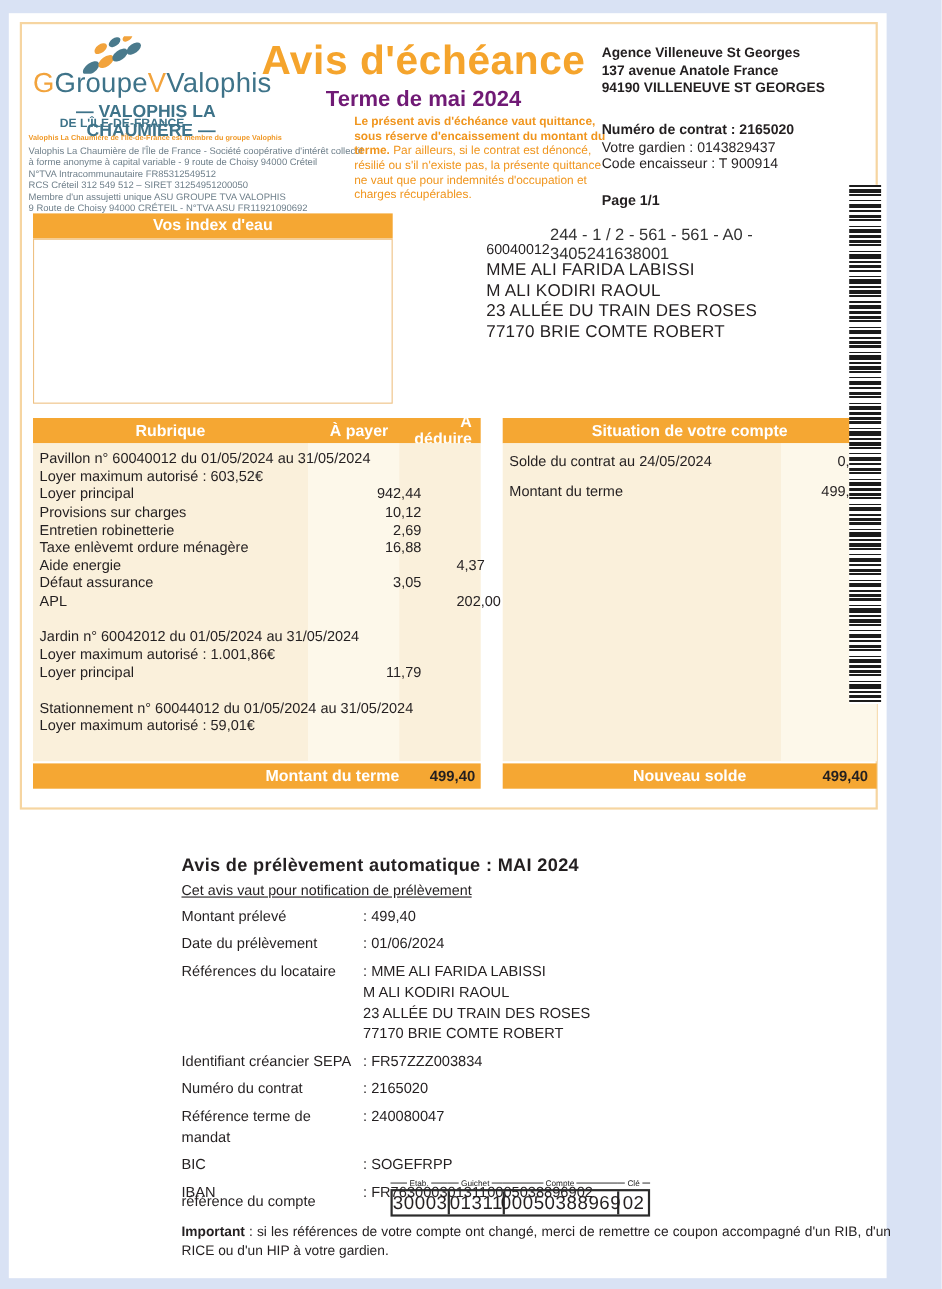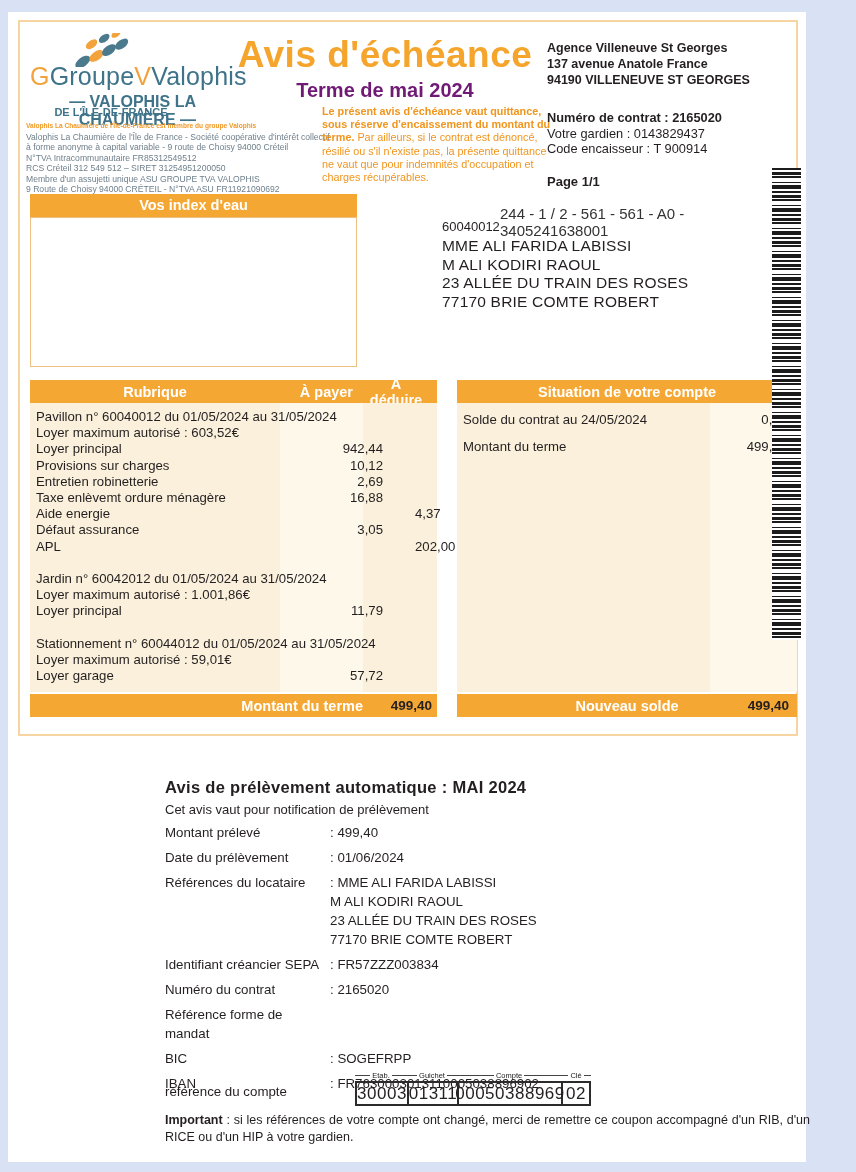--- a/index.html
+++ b/index.html
@@ -65,31 +65,31 @@
   .trow { display:flex; height:16.2px; font-size:13.2px;gap:26px; }
   .trow .c-label { flex:0 0 250px; padding-left:6px; white-space:nowrap; }
   .trow .c-pay { flex:0 0 83px; text-align:right; padding-right:6px; }
   .trow .c-ded { flex:1; text-align:right; padding-right:5px; }
   .t-right .rows { padding-top:9px; }
   .trow2 { display:flex; font-size:13.2px; margin-bottom:12px; }
   .trow2 .c-label { flex:1; padding-left:6px; }
   .trow2 .c-val { flex:0 0 87px; text-align:right; padding-right:10px; }
   .t-left .t-head .h-rub { flex:0 0 250px; text-align:center; }
   .t-left .t-head .h-pay { flex:0 0 83px; text-align:right; padding-right:10px; }
-  .t-left .t-head .h-ded { flex:1; text-align:center; padding-right:8px; }
+  .t-left .t-head .h-ded { flex:1; text-align:right; padding-right:8px; }
   .t-right .t-head { justify-content:center;text-align:center; }
   .t-foot { position:relative; margin-top:2px; }
   .t-foot .f-label-l { flex:0 0 333px; text-align:right; }
   .t-foot .f-val-l { flex:1; text-align:right; padding-right:5px; color:#231f20; font-size:13.5px; }
   .t-foot .f-label-c { position:absolute; left:0; right:0; text-align:center; }
   .t-foot .f-val-r { position:absolute; right:8px; color:#231f20; font-size:13.5px; }
 
   
   .coupon-title { position:absolute; left:157px; top:766px; font-size:16.5px; font-weight:700; letter-spacing:0.3px; }
-  .coupon-sub { position:absolute; left:157px; top:790px; font-size:13px; }
+  .coupon-sub { position:absolute; left:157px; top:790px; font-size:13px;text-decoration:underline; }
   .coupon-fields { position:absolute; left:157px; top:811px; width:560px; }
   .frow { display:flex; margin-bottom:6px; font-size:13.3px; line-height:19px; }
   .frow .f-label { flex:0 0 165px; }
   .frow .f-value { flex:1; white-space:pre-line; }
 
   
   .ref-row { position:absolute; left:157px; top:1058px; display:flex; width:560px; }
   .ref-label { flex:0 0 190px; font-size:13.3px; padding-top:14px; }
   .ref-box { width:236px; }
   .ref-tabs { display:flex; height:11px; font-size:7.5px; color:#222; }
@@ -268,25 +268,20 @@
               <span class="c-pay"></span>
               <span class="c-ded"></span>
             </div>
 
             <div class="trow">
               <span class="c-label">Loyer maximum autorisé :  59,01€</span>
               <span class="c-pay"></span>
               <span class="c-ded"></span>
             </div>
 
-            <div class="trow">
-              <span class="c-label">Loyer garage</span>
-              <span class="c-pay">57,72</span>
-              <span class="c-ded"></span>
-            </div>
           </div>
       </div>
       <div class="t-foot">
         <span class="f-label-l">Montant du terme</span>
         <span class="f-val-l">499,40</span>
       </div>
     </div>
 
     <div class="table t-right">
       <div class="t-head">
@@ -342,21 +337,22 @@
         <span class="f-label">Identifiant créancier SEPA</span>
         <span class="f-value">: FR57ZZZ003834</span>
       </div>
 
       <div class="frow">
         <span class="f-label">Numéro du contrat</span>
         <span class="f-value">: 2165020</span>
       </div>
 
       <div class="frow">
-        <span class="f-label">Référence forme de mandat</span>
+        <span class="f-label">Référence terme de mandat</span>
+        <span class="f-value">: 240080047</span>
       </div>
 
       <div class="frow">
         <span class="f-label">BIC</span>
         <span class="f-value">: SOGEFRPP</span>
       </div>
 
       <div class="frow">
         <span class="f-label">IBAN</span>
         <span class="f-value">: FR7630003013110005038896902</span>

